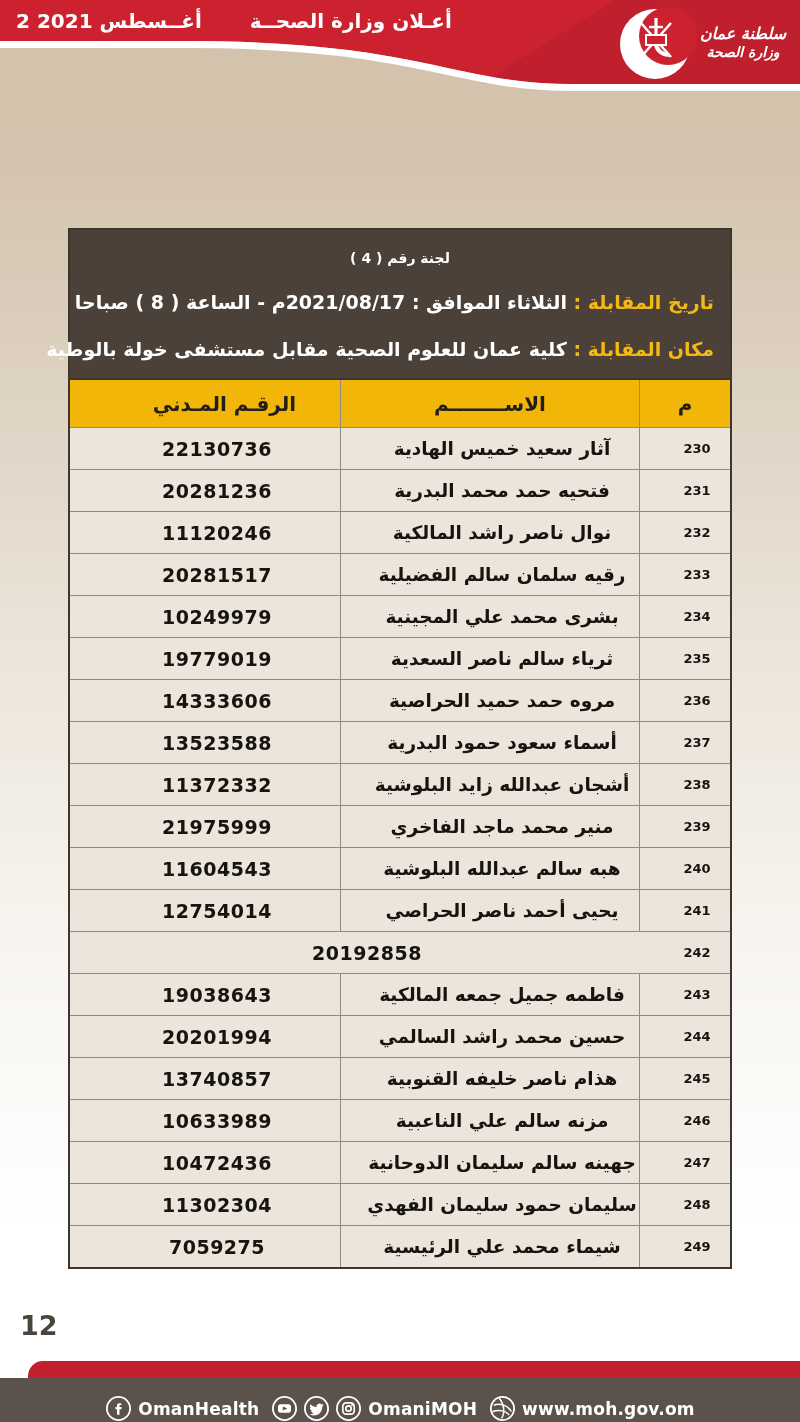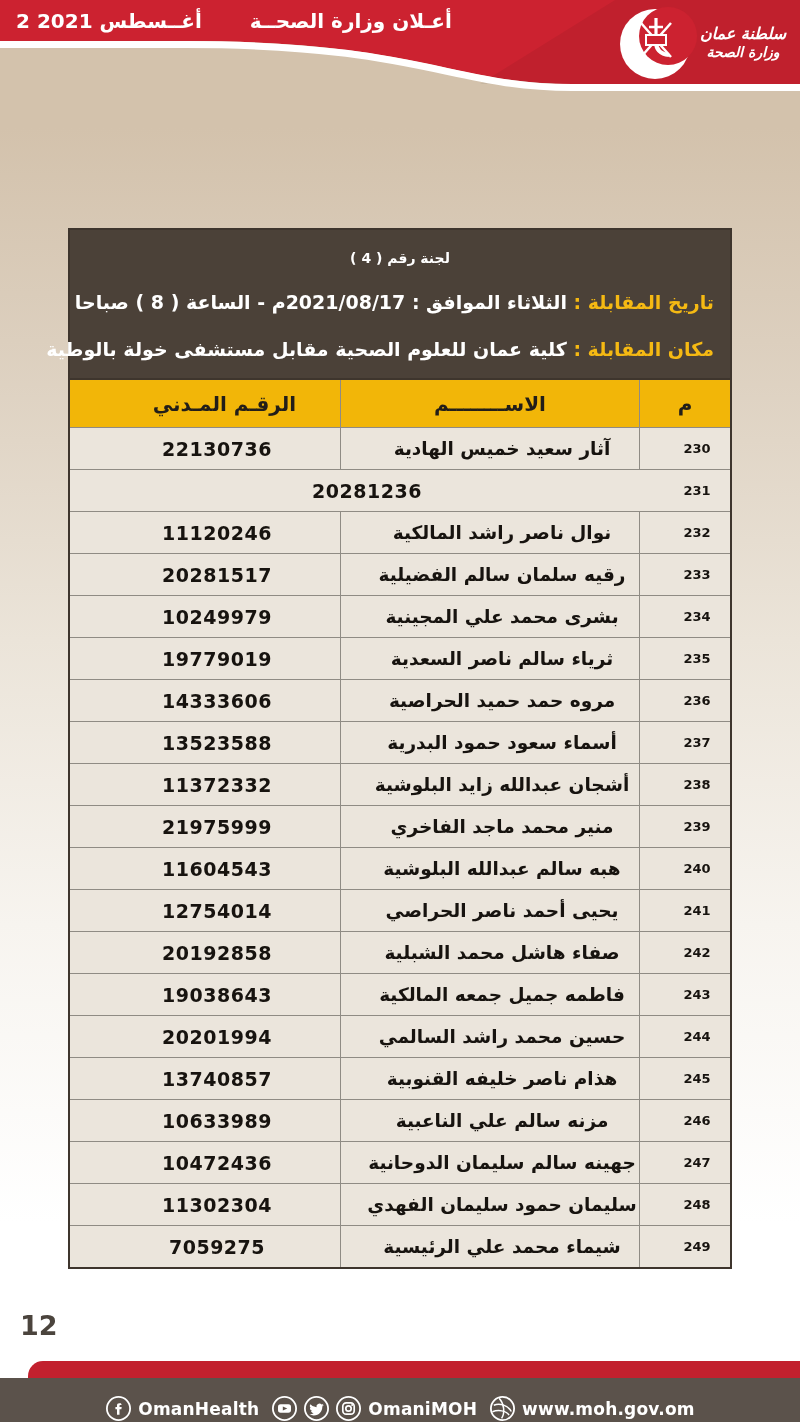--- a/index.html
+++ b/index.html
@@ -127,20 +127,21 @@
 
     <div class="rows">
 
     <div class="row">
         <div class="cell c-num">230</div>
         <div class="cell c-name">آثار سعيد خميس الهادية</div>
         <div class="cell c-civil">22130736</div>
       </div>
         <div class="row">
         <div class="cell c-num">231</div>
+        <div class="cell c-name">فتحيه حمد محمد البدرية</div>
         <div class="cell c-civil">20281236</div>
       </div>
         <div class="row">
         <div class="cell c-num">232</div>
         <div class="cell c-name">نوال ناصر راشد المالكية</div>
         <div class="cell c-civil">11120246</div>
       </div>
         <div class="row">
         <div class="cell c-num">233</div>
         <div class="cell c-name">رقيه سلمان سالم الفضيلية</div>
@@ -181,21 +182,20 @@
         <div class="cell c-name">هبه سالم عبدالله البلوشية</div>
         <div class="cell c-civil">11604543</div>
       </div>
         <div class="row">
         <div class="cell c-num">241</div>
         <div class="cell c-name">يحيى أحمد ناصر الحراصي</div>
         <div class="cell c-civil">12754014</div>
       </div>
         <div class="row">
         <div class="cell c-num">242</div>
-        <div class="cell c-name">صفاء هاشل محمد الشبلية</div>
         <div class="cell c-civil">20192858</div>
       </div>
         <div class="row">
         <div class="cell c-num">243</div>
         <div class="cell c-name">فاطمه جميل جمعه المالكية</div>
         <div class="cell c-civil">19038643</div>
       </div>
         <div class="row">
         <div class="cell c-num">244</div>
         <div class="cell c-name">حسين محمد راشد السالمي</div>

